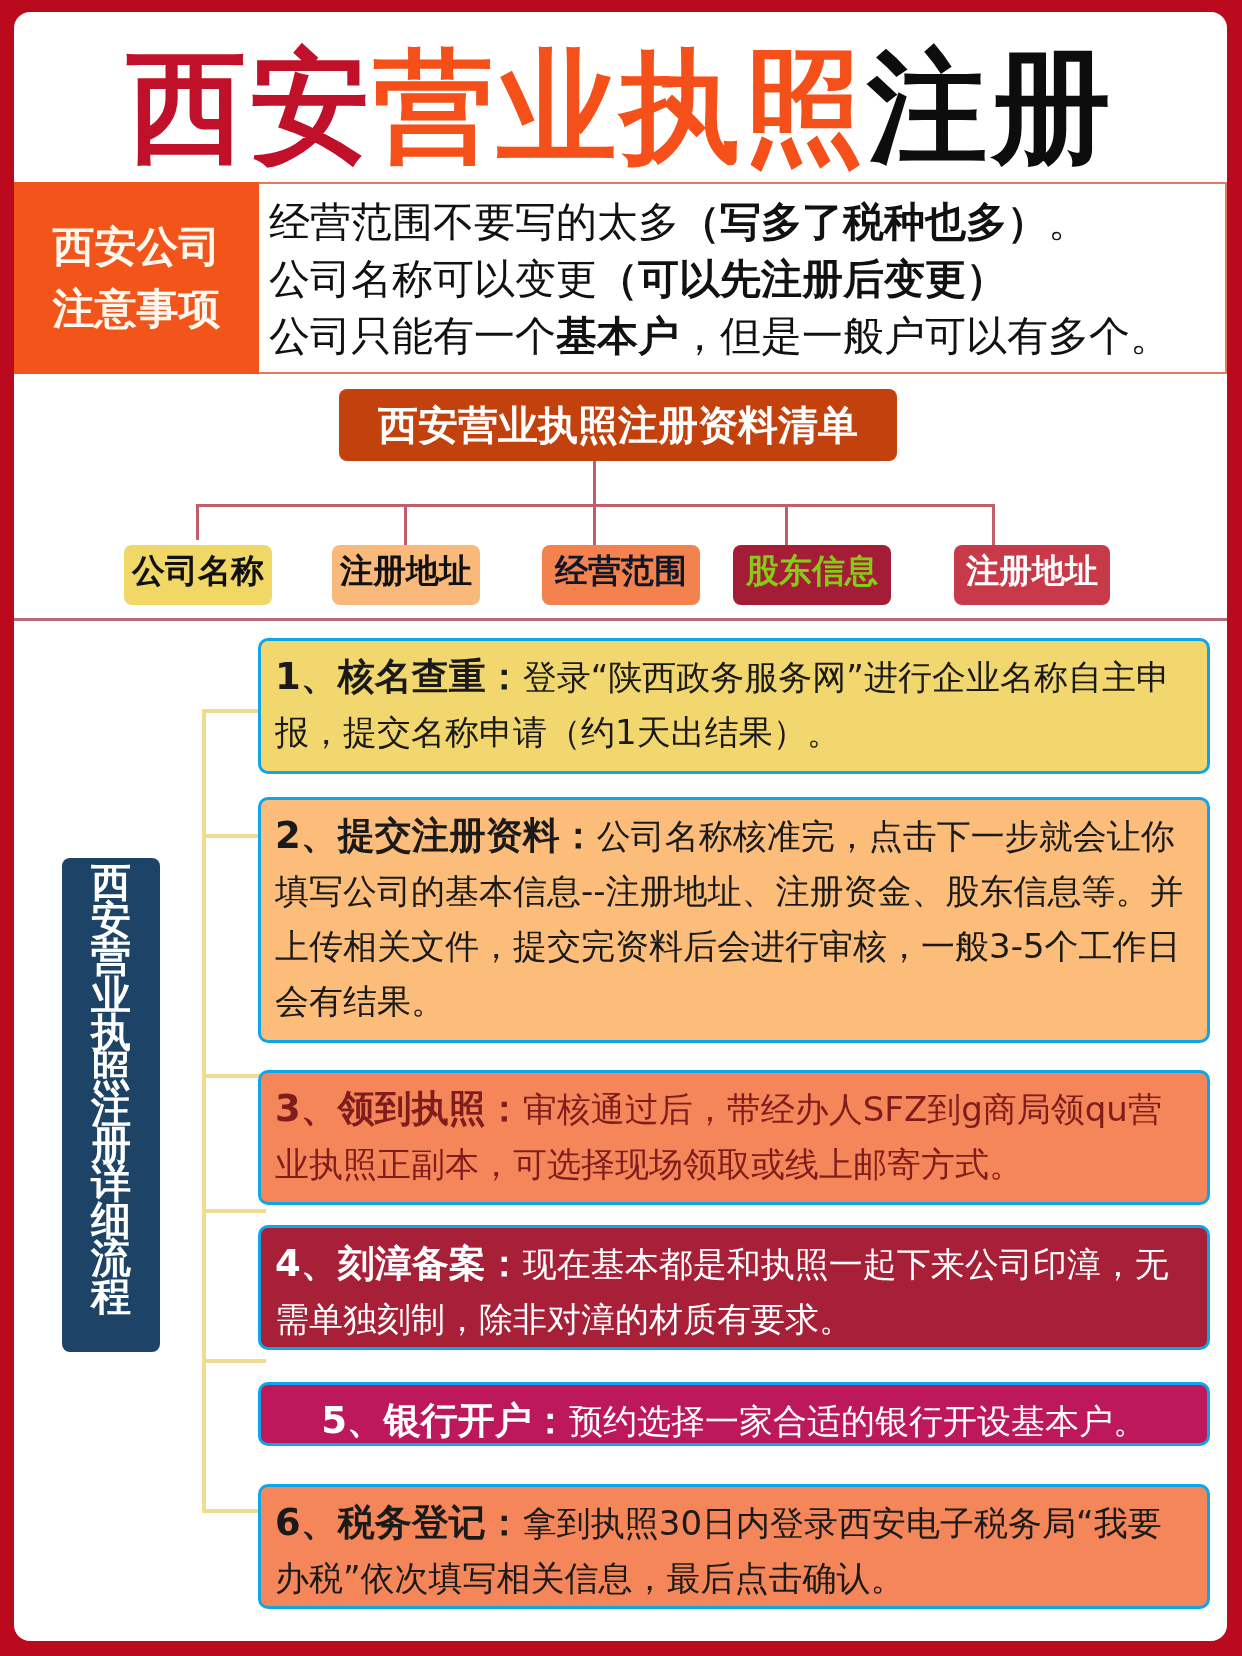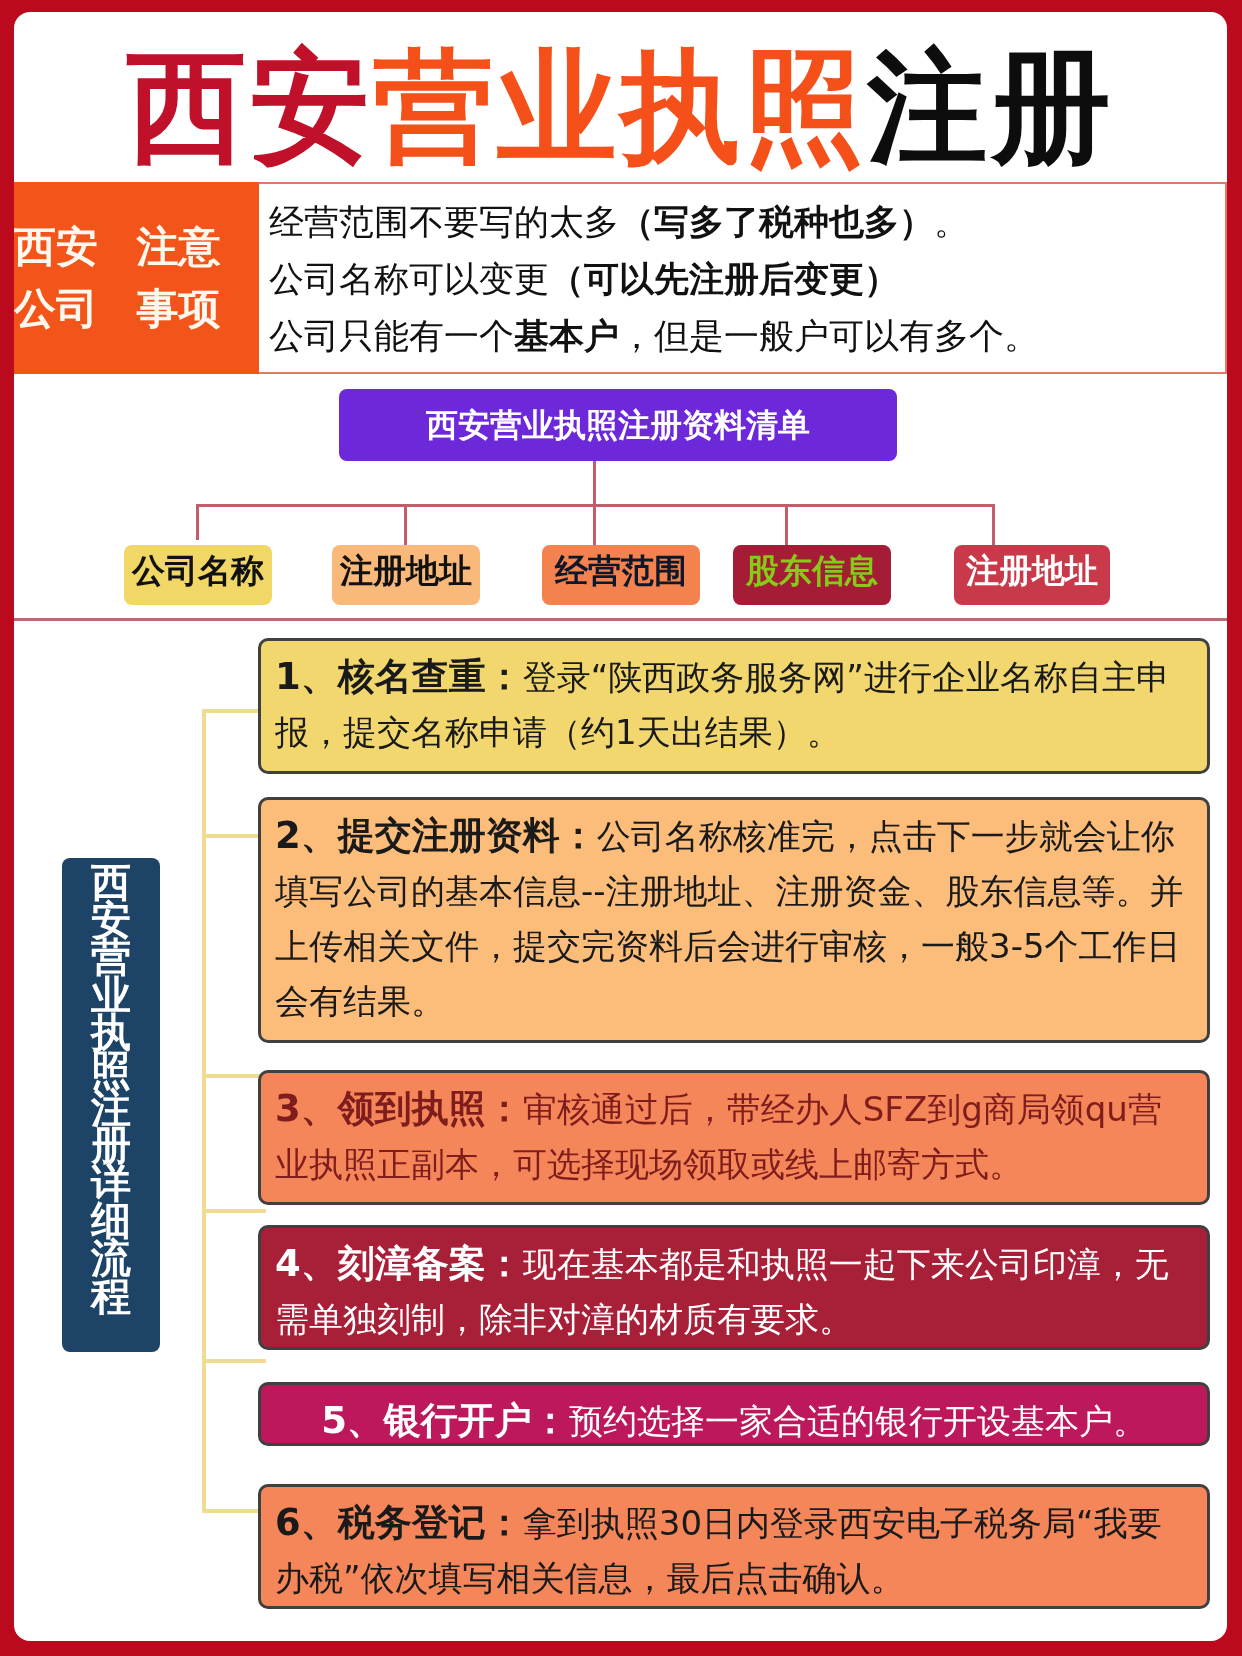--- a/index.html
+++ b/index.html
@@ -21,32 +21,32 @@
   .t-orange { color: #f5501a; }
   .t-black { color: #0d0d0d; }
 
   .notice {
     position: absolute; left: 0; top: 170px; width: 1213px; height: 192px;
     display: flex;
   }
   .notice-label {
     width: 245px; height: 192px; background: #f25419; color: #fff8ee;
     font-size: 42px; font-weight: bold; line-height: 62px;
-    display: flex; flex-direction: row; justify-content: center; align-items: center;
+    display: flex; flex-direction: column; justify-content: center; align-items: center;
   }
   .notice-body {
     flex: 1; border: 2px solid #e07a63; border-left: none; box-sizing: border-box;
-    padding: 10px 0 0 10px; font-size: 35px; color: #111; line-height: 57px;
+    padding: 10px 0 0 10px; font-size: 41px; color: #111; line-height: 57px;
   }
   .notice-body b { font-weight: bold; }
 
   .list-title {
     position: absolute; left: 325px; top: 377px; width: 558px; height: 72px;
-    background: #6d28d9; border-radius: 8px; color: #ffffff;
-    font-size: 32px; font-weight: bold; line-height: 72px; text-align: center;
+    background: #c2410c; border-radius: 8px; color: #ffffff;
+    font-size: 40px; font-weight: bold; line-height: 72px; text-align: center;
   }
   .tree-v { position: absolute; background: #c25d6c; }
   .tree-h { position: absolute; background: #c25d6c; }
   .chip {
     position: absolute; top: 533px; height: 60px; border-radius: 8px;
     font-size: 33px; font-weight: bold; line-height: 52px; text-align: center;
   }
 
   .divider {
     position: absolute; left: 0; top: 606px; width: 1213px; height: 3px; background: #b86a75;
@@ -58,21 +58,21 @@
     font-size: 40px; font-weight: bold; line-height: 37.6px;
     display: flex; flex-direction: column; align-items: center; padding-top: 6px; box-sizing: border-box;
   }
   .side-label span { display: block; }
 
   .flow-v { position: absolute; left: 188px; top: 697px; width: 4px; height: 803px; background: #efdb92; }
   .flow-h { position: absolute; left: 188px; height: 4px; width: 64px; background: #efdb92; }
 
   .step {
     position: absolute; left: 244px; width: 952px; border-radius: 10px; box-sizing: border-box;
-    border: 3px solid #404040; padding: 8px 14px 0 14px; font-size: 34px; line-height: 55px;
+    border: 3px solid #0ea5e9; padding: 8px 14px 0 14px; font-size: 34px; line-height: 55px;
   }
   .step b { font-weight: bold; font-size: 37px; }
 </style>
 </head>
 <body>
 
 <div class="card">
 
   <div class="title">
     <span class="t-red">西安</span><span class="t-orange">营业执照</span><span class="t-black">注册</span>

